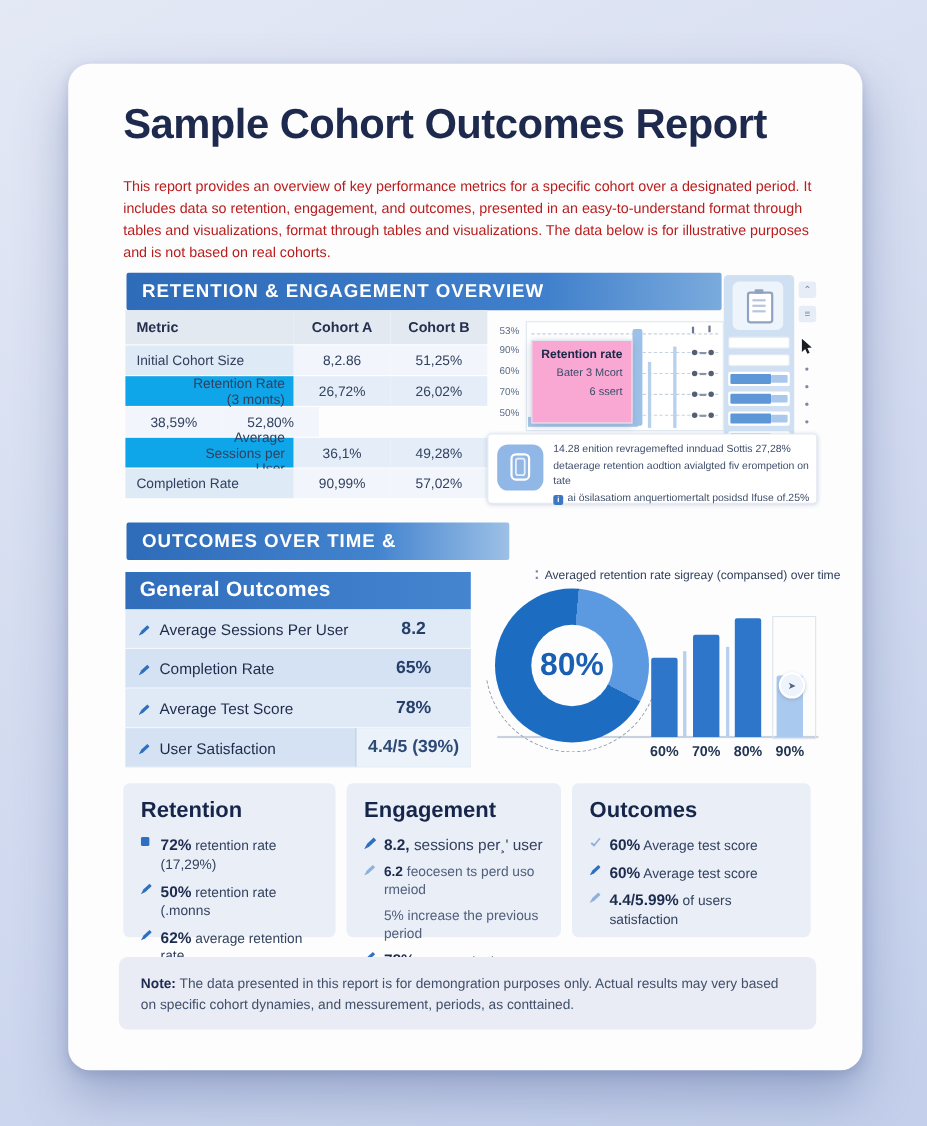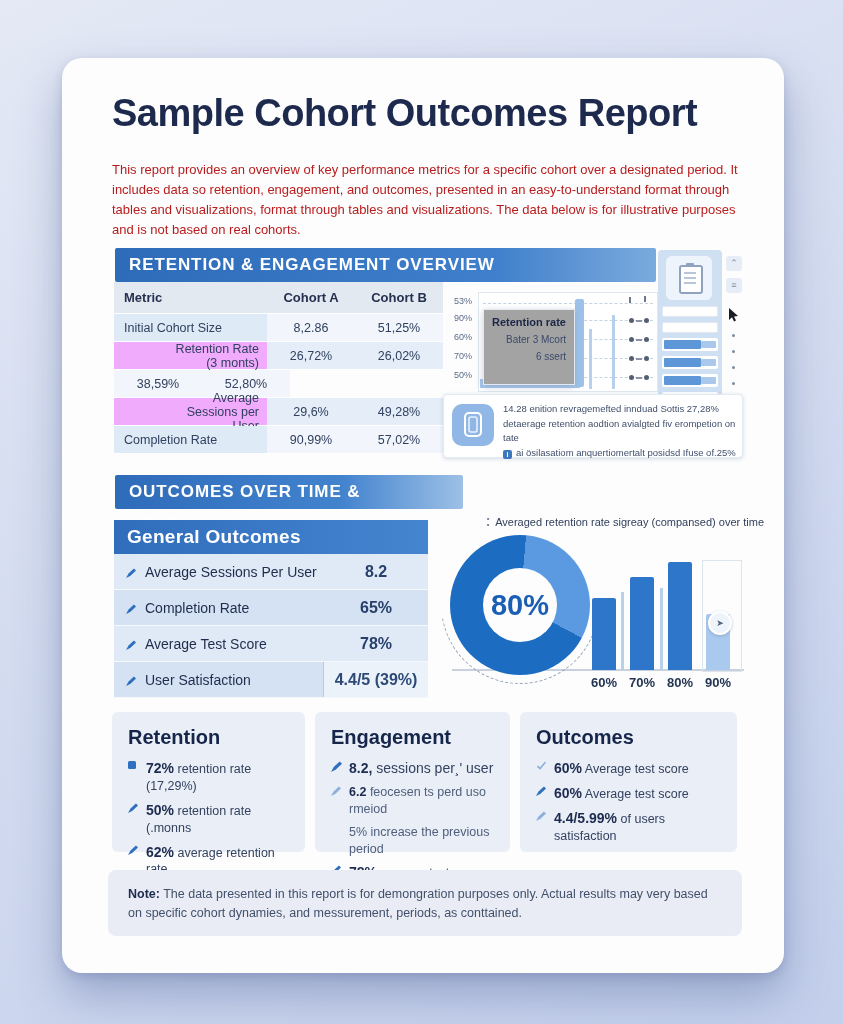--- a/index.html
+++ b/index.html
@@ -28,35 +28,35 @@
   
   .s1-table{left:52px;top:224px;width:330px;font-size:12.5px;color:#31415f;}
   .t-row{display:flex;border-bottom:1px solid rgba(255,255,255,.9);}
   .t-cell{box-sizing:border-box;padding:0 8px;display:flex;align-items:center;}
   .t-metric{width:153px;justify-content:flex-start;padding-left:10px;text-align:right;}
   .t-val{width:88px;justify-content:center;text-align:center;}
   .t-head{height:31px;font-weight:700;font-size:13px;color:#24304e;}
   .t-head .t-cell{background:#e3e9f1;}
   .t-body{height:27px;}
   .t-body.odd .t-metric{background:#dfeaf7;} .t-body.odd .t-val{background:#f2f6fc;}
-  .t-body.even .t-metric{background:#f0abfc;padding-left:48px;} .t-body.even .t-val{background:#e4edf8;}
+  .t-body.even .t-metric{background:#0ea5e9;padding-left:48px;} .t-body.even .t-val{background:#e4edf8;}
 
   
   .s1-chart{left:380px;top:232px;width:218px;height:106px;}
   .ylab{position:absolute;left:0;width:30px;text-align:right;font-size:9px;color:#5b6b86;}
   .plot{position:absolute;left:36px;top:2px;width:180px;height:100px;background:#fff;
     border:1px solid #e0e7ef;box-sizing:border-box;}
   .grid{position:absolute;left:4px;right:4px;height:0;border-top:1px dashed #c7d2e0;}
   .ticktop{position:absolute;width:1.5px;height:6px;background:#6b7890;}
   .dot{position:absolute;width:5px;height:5px;border-radius:50%;background:#555f72;}
   .dotdash{position:absolute;width:6px;height:1.5px;background:#8a94a6;}
   .baselinebar{position:absolute;left:1px;bottom:3px;width:100px;height:9px;background:#a6c6ea;}
   .hl-bar{position:absolute;left:96px;top:6px;width:9px;height:88px;background:#9dc2e9;border-radius:2px;}
   .spike{position:absolute;width:2.5px;background:#b7d0ec;}
-  .tooltip{position:absolute;left:4px;top:16px;width:92px;height:76px;background:#a3a3a3;
+  .tooltip{position:absolute;left:4px;top:16px;width:92px;height:76px;background:#f9a8d4;
     border:1px solid #e3e9f1;box-shadow:0 2px 7px rgba(120,140,170,.4);box-sizing:border-box;padding:6px 8px;}
   .tt-title{font-size:11px;font-weight:700;color:#1b2747;}
   .tt-line{font-size:10px;color:#3a4a68;text-align:right;margin-top:6px;}
 
   
   .sidebar{left:596px;top:192px;width:86px;height:200px;}
   .sb-main{position:absolute;left:0;top:0;width:64px;height:200px;background:#cfe0f3;border-radius:4px;}
   .clip-btn{position:absolute;left:8px;top:6px;width:46px;height:44px;background:#eef4fb;border-radius:6px;}
   .clip{position:absolute;left:13px;top:9px;width:20px;height:25px;border:2px solid #8fa3c0;border-radius:3px;background:#fff;}
   .clip:before{content:"";position:absolute;left:5px;top:-4px;width:8px;height:4px;background:#8fa3c0;border-radius:1px;}
@@ -182,21 +182,21 @@
       <div class="t-cell t-metric">Retention Rate (3 monts)</div>
       <div class="t-cell t-val">26,72%</div>
       <div class="t-cell t-val">26,02%</div>
     </div>
     <div class="t-row t-body odd">
       <div class="t-cell t-val">38,59%</div>
       <div class="t-cell t-val">52,80%</div>
     </div>
     <div class="t-row t-body even">
       <div class="t-cell t-metric">Average Sessions per User</div>
-      <div class="t-cell t-val">29,6%</div>
+      <div class="t-cell t-val">36,1%</div>
       <div class="t-cell t-val">49,28%</div>
     </div>
     <div class="t-row t-body odd">
       <div class="t-cell t-metric">Completion Rate</div>
       <div class="t-cell t-val">90,99%</div>
       <div class="t-cell t-val">57,02%</div>
     </div>
   </div>
 
   <div class="abs s1-chart">

